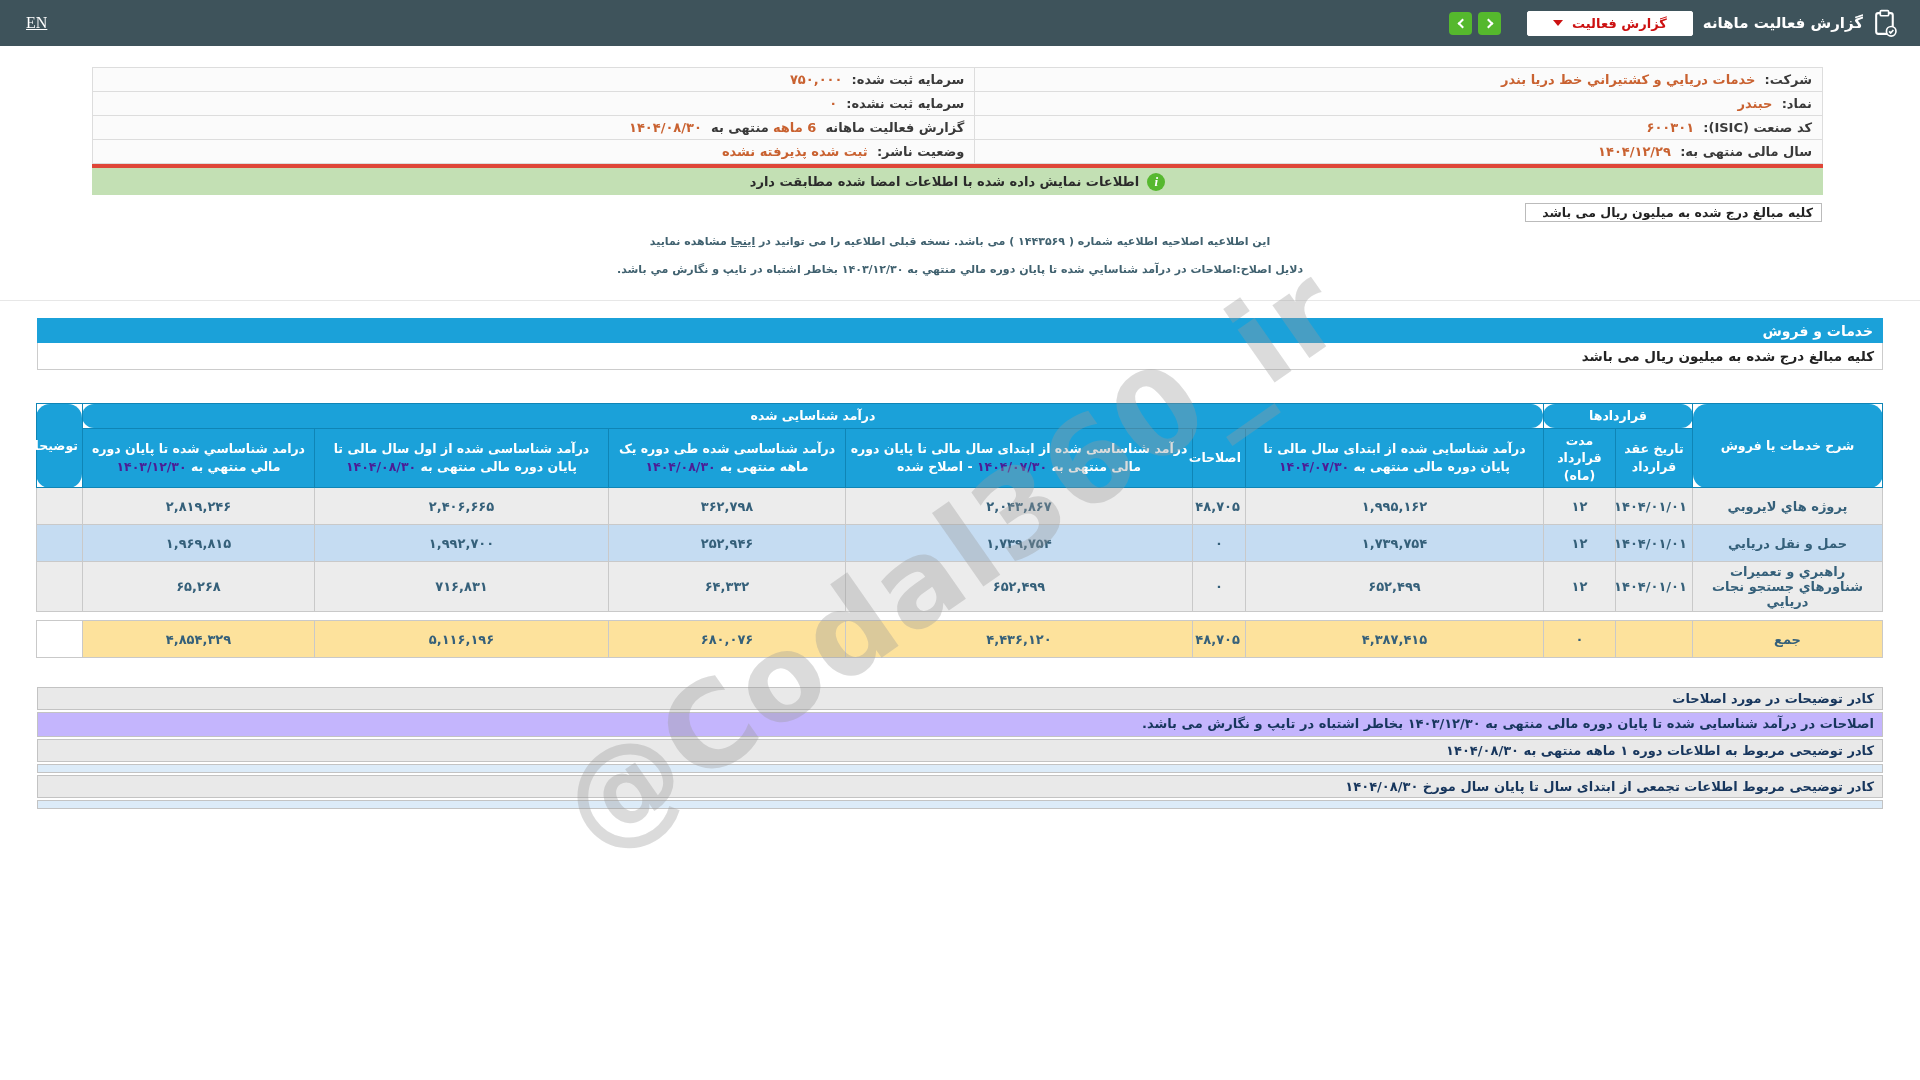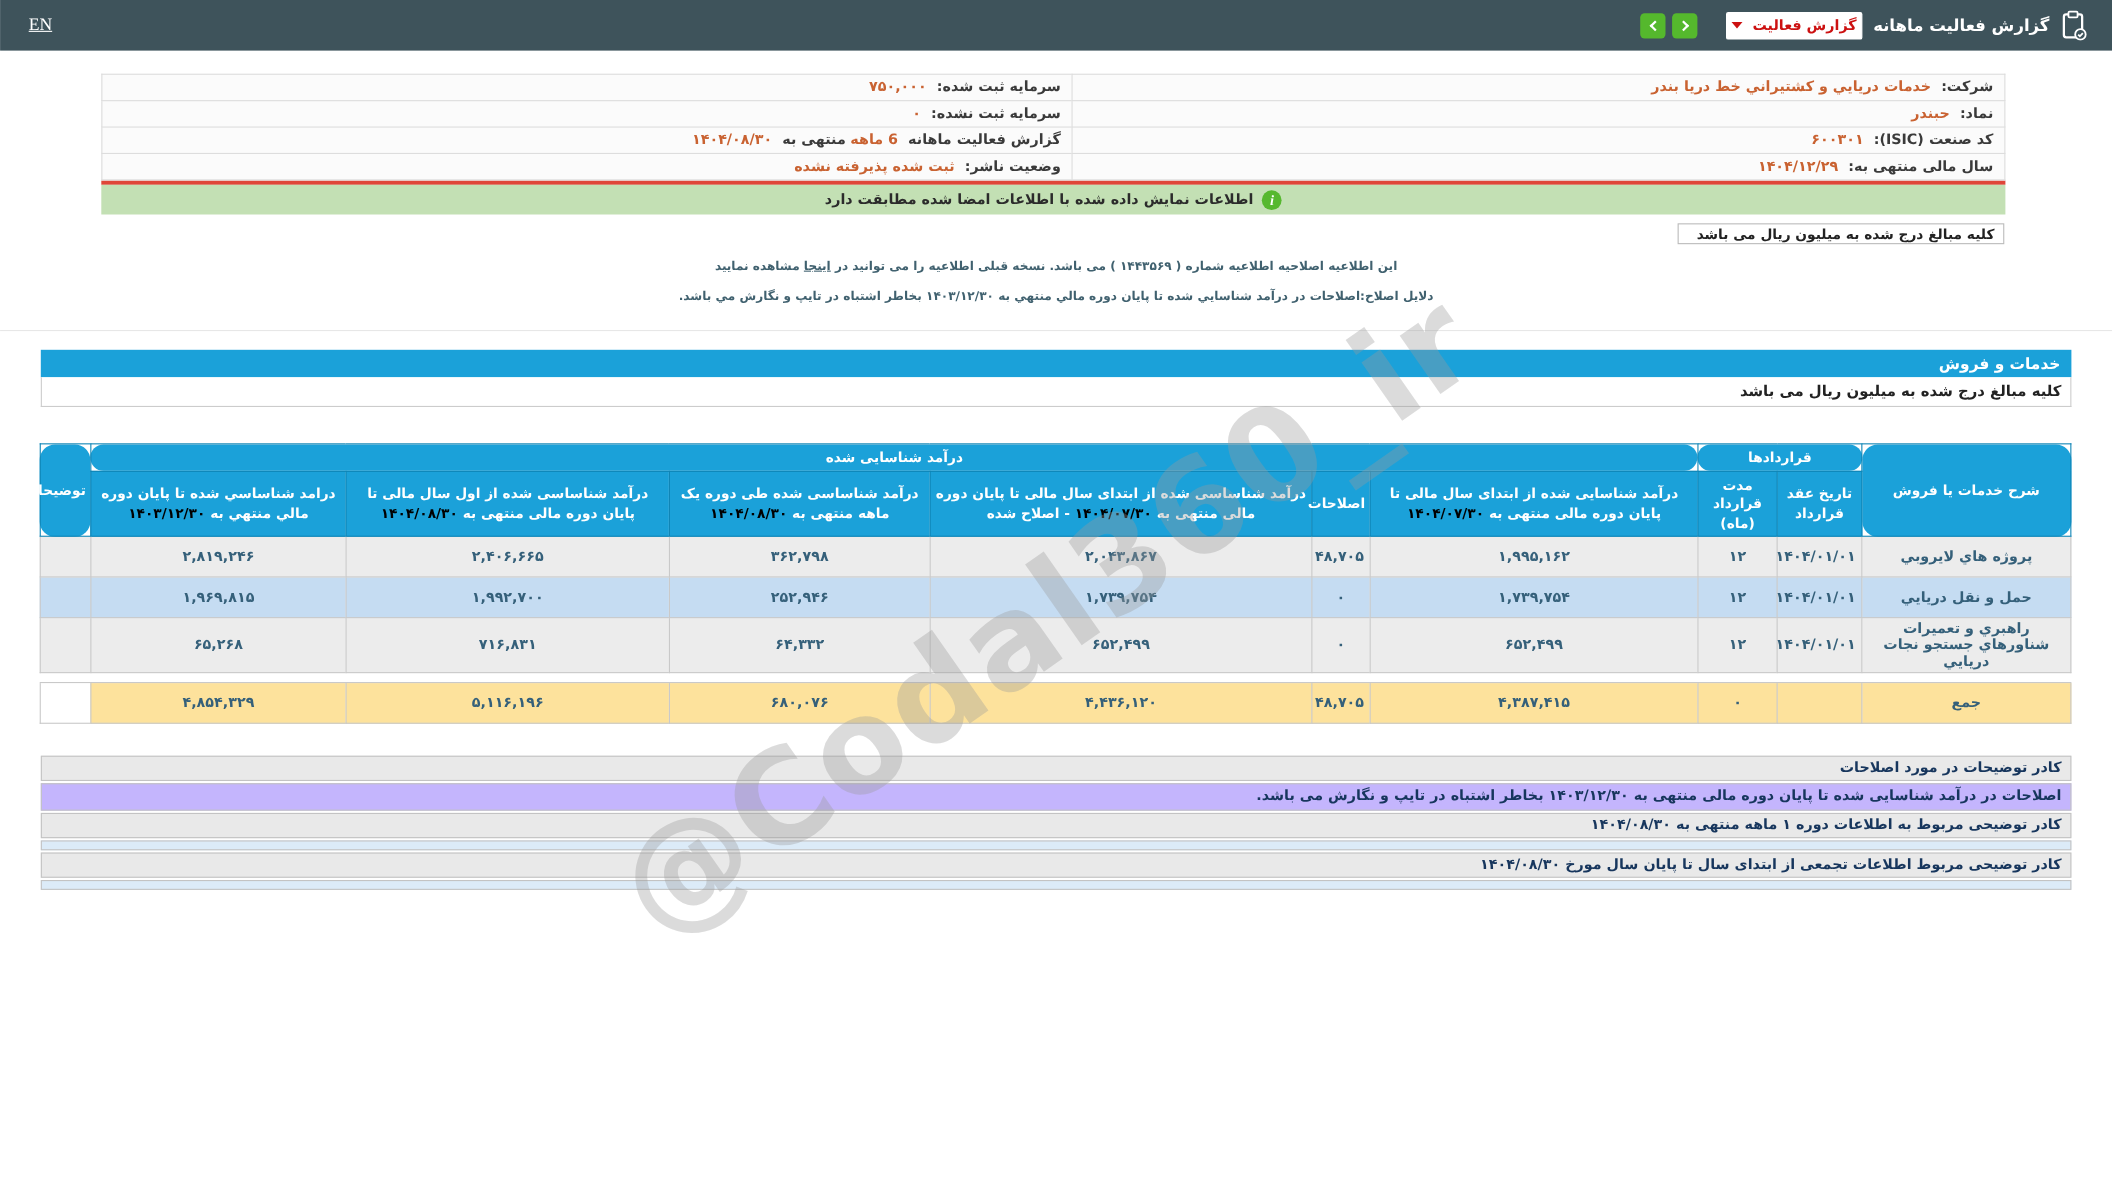--- a/index.html
+++ b/index.html
@@ -22,21 +22,21 @@
     align-items: center;
     justify-content: space-between;
     padding: 0 22px 0 26px;
   }
   .topbar-right { display: flex; align-items: center; gap: 10px; }
   .clip-icon { display: inline-flex; align-items: center; }
   .topbar-title { color: #fff; font-weight: bold; font-size: 15px; white-space: nowrap; }
   .report-dropdown {
     background: #fff; border: 1px solid #fff; border-radius: 2px;
     display: inline-flex; align-items: center; gap: 9px;
-    padding: 4px 4px; cursor: pointer;
+    padding: 4px 25px; cursor: pointer;
     font-family: inherit;
   }
   .report-dropdown .dd-label { color: #cc1111; font-weight: bold; font-size: 13px; }
   .caret-down {
     width: 0; height: 0; display: inline-block;
     border-left: 5px solid transparent; border-right: 5px solid transparent;
     border-top: 6px solid #cc1111;
   }
   .nav-group { display: inline-flex; gap: 6px; margin-right: 16px; }
   .nav-btn {
@@ -114,21 +114,21 @@
     margin: 33px 37px 0 37px; width: 1846px; border-collapse: collapse; table-layout: fixed;
   }
   table.sales th, table.sales td { border: 1px solid #c9c9c9; }
   table.sales thead th {
     background: #1ba1d9; color: #fff; font-weight: bold;
     border: 1px solid #0f85b6; text-align: center; vertical-align: middle;
     padding: 3px 4px; font-size: 12.5px; line-height: 1.4;
   }
   tr.h1 th { height: 24px; font-size: 13px; border-radius: 14px; }
   tr.h2 th { height: 38px; }
-  table.sales thead .hl { color: #000000; }
+  table.sales thead .hl { color: #4c1d95; }
   table.sales td {
     height: 37px; text-align: center; font-weight: bold;
     color: #35607a; font-size: 13px; padding: 2px 5px;
   }
   td.t-desc { text-align: right; padding-right: 9px; }
   tr.r-gray  td { background: #ececec; }
   tr.r-blue  td { background: #c5dcf2; }
   tr.r-tall  td { height: 36px; }
   tr.r-spacer td { height: 9px; background: #fff; border-left: none; border-right: none; }
   tr.r-total td { background: #fde29c; }

